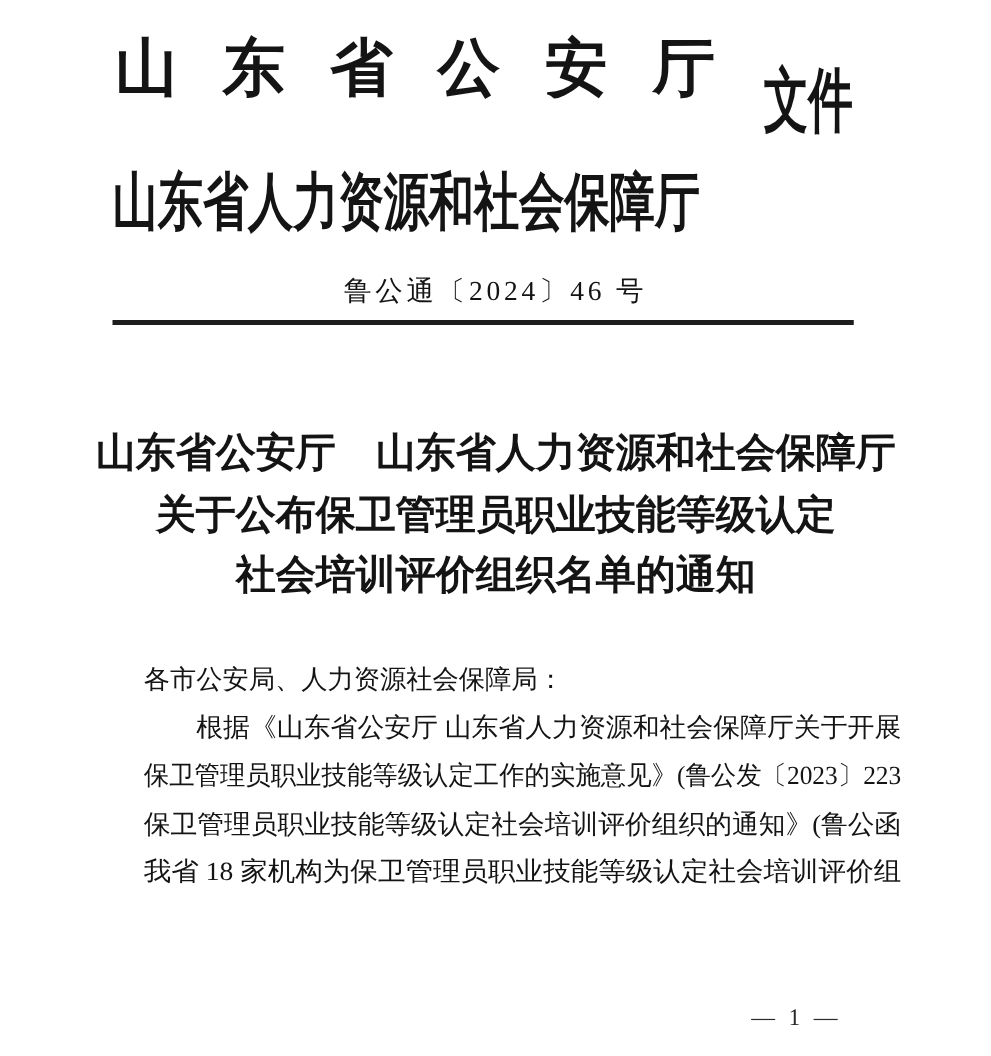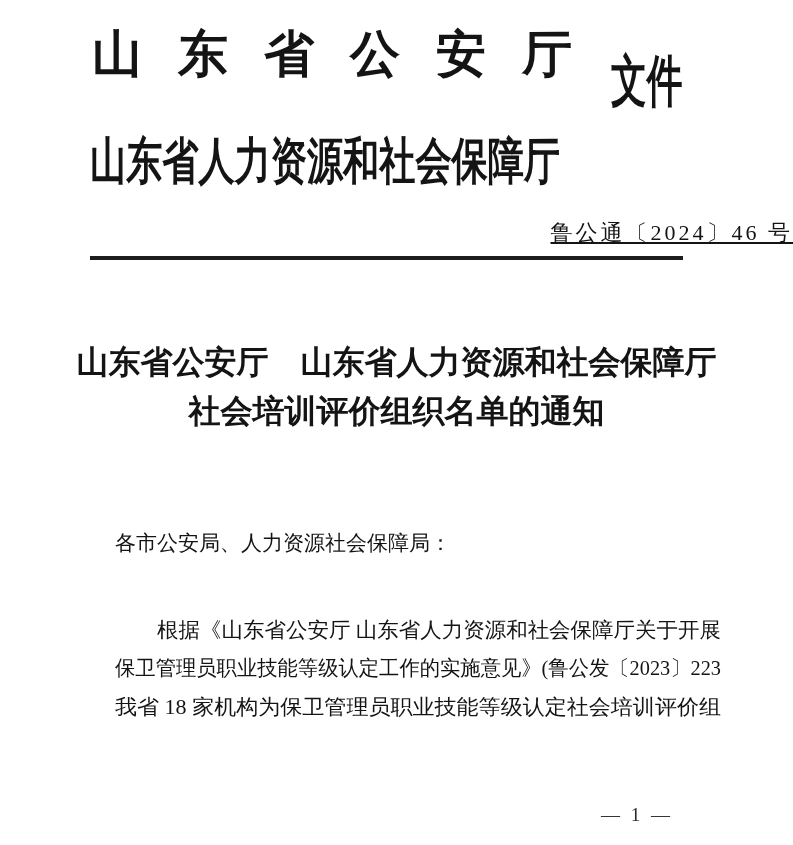--- a/index.html
+++ b/index.html
@@ -48,25 +48,24 @@
     display: inline-block;
     white-space: nowrap;
     transform-origin: left center;
   }
   
   .docnum {
     position: absolute;
     left: 0;
     top: 216px;
     width: 100%;
-    text-align: right;
+    text-align: center;
     font-size: 22px;
     letter-spacing: 3px;
     line-height: 34px;
-    text-decoration: underline;
   }
   
   .rule {
     position: absolute;
     left: 90px;
     top: 256px;
     width: 593px;
     height: 4px;
     background: #1d1d1d;
   }
@@ -92,21 +91,20 @@
     width: 606px;
     font-size: 21px;
   }
   .bline {
     height: 38.6px;
     line-height: 38.6px;
     white-space: nowrap;
   }
   .bline.indent {
     padding-left: 42px;
-    margin-top: 48px;
   }
   
   .pagenum {
     position: absolute;
     left: 601px;
     top: 801px;
     font-size: 19px;
     letter-spacing: 3px;
     line-height: 28px;
     color: #2a2a2a;
@@ -126,31 +124,35 @@
       <span class="fit" style="transform: scaleX(0.636364);">文件</span>
     </div>
   </div>
 
   <div class="docnum">鲁公通〔2024〕46 号</div>
 
   <div class="rule"></div>
 
   <div class="title">
     <div class="tline">山东省公安厅　山东省人力资源和社会保障厅</div>
+    <div class="tline">关于公布保卫管理员职业技能等级认定</div>
     <div class="tline">社会培训评价组织名单的通知</div>
   </div>
 
   <div class="docbody">
     <div class="bline">各市公安局、人力资源社会保障局：</div>
     <div class="bline indent">
       <span class="fit" style="transform: scaleX(1.02313);">根据《山东省公安厅 山东省人力资源和社会保障厅关于开展</span>
     </div>
     <div class="bline">
       <span class="fit" style="transform: scaleX(0.967279);">保卫管理员职业技能等级认定工作的实施意见》(鲁公发〔2023〕223</span>
     </div>
     <div class="bline">
+      <span class="fit" style="transform: scaleX(1.01849);">保卫管理员职业技能等级认定社会培训评价组织的通知》(鲁公函</span>
+    </div>
+    <div class="bline">
       <span class="fit" style="transform: scaleX(1.04935);">我省 18 家机构为保卫管理员职业技能等级认定社会培训评价组</span>
     </div>
   </div>
 
   <div class="pagenum">— 1 —</div>
 
 </div>
 
 </body></html>

